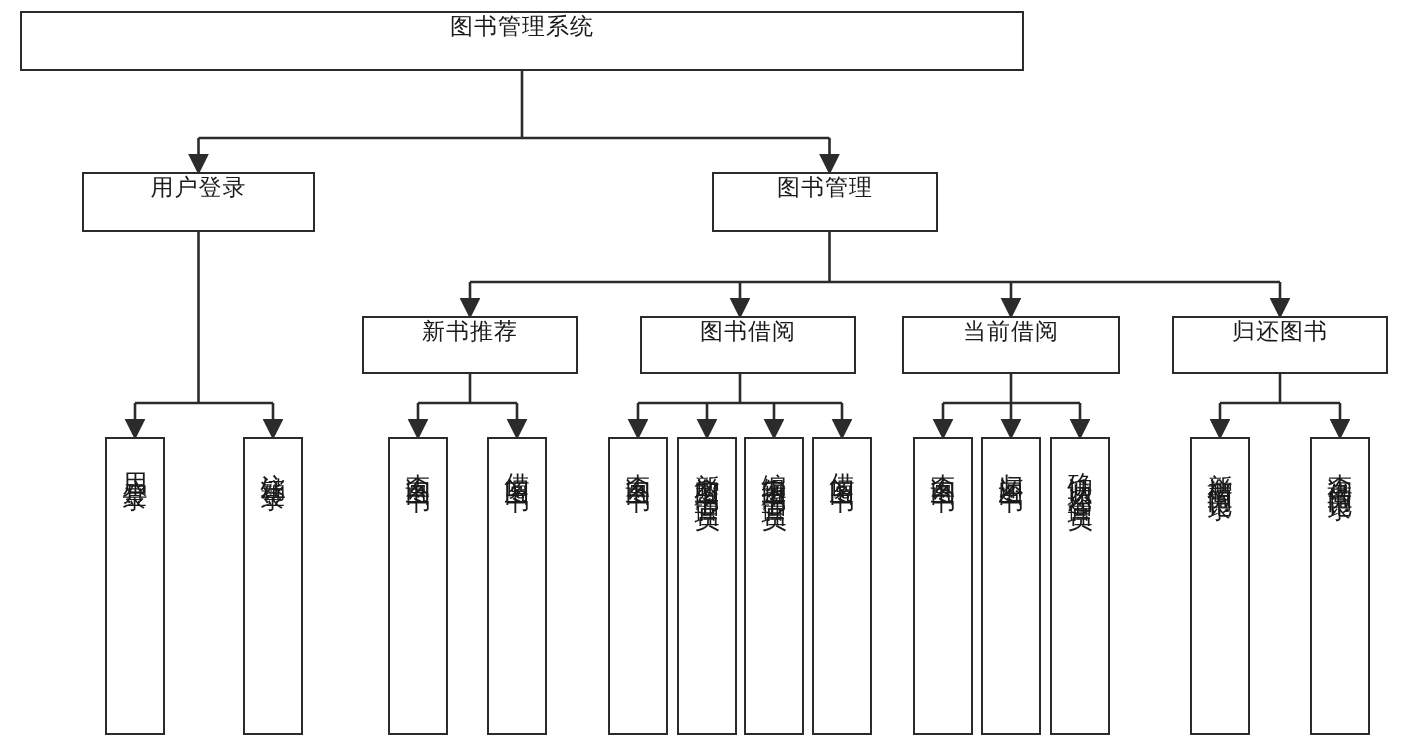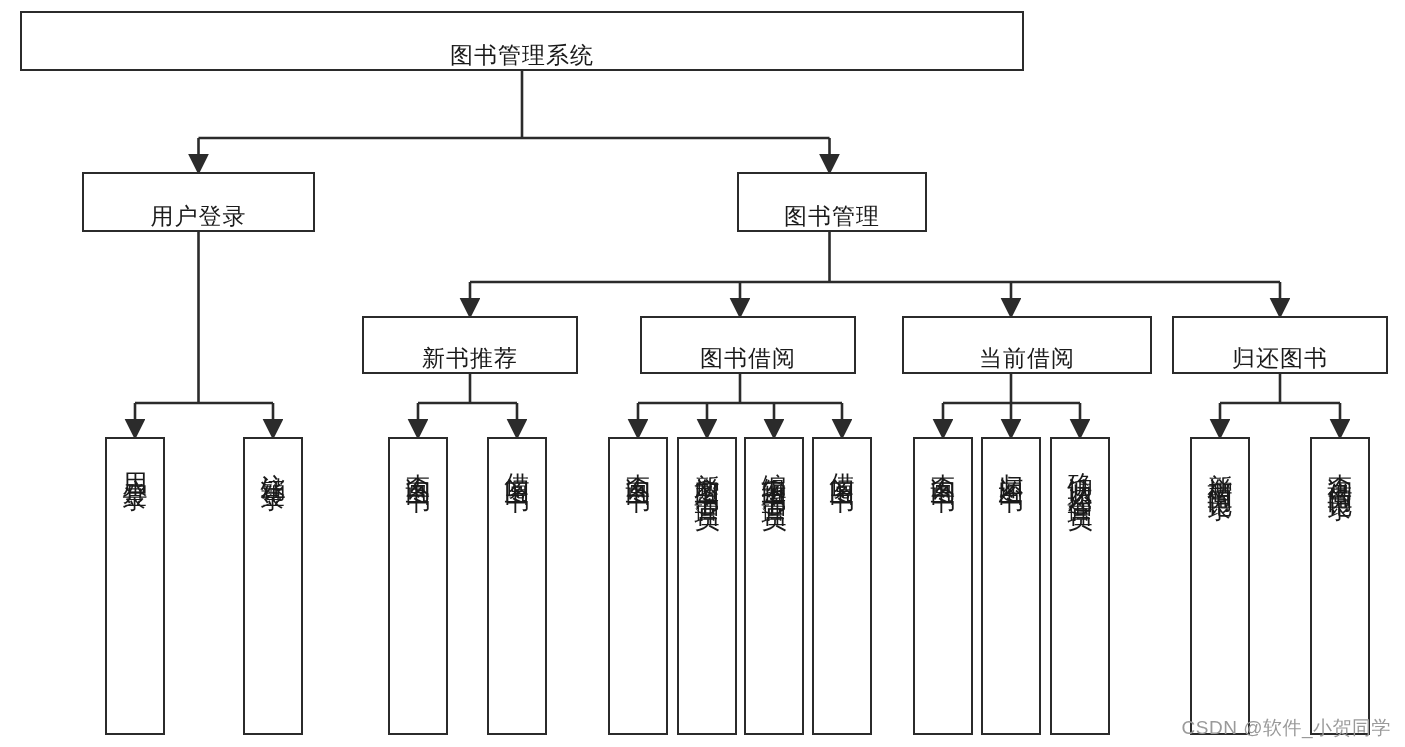--- a/index.html
+++ b/index.html
@@ -24,21 +24,21 @@
     width: 1405px;
     height: 747px;
     pointer-events: none;
   }
   .node {
     position: absolute;
     box-sizing: border-box;
     background: #ffffff;
     border: 2px solid #2b2b2b;
     display: flex;
-    align-items: flex-end;
+    align-items: flex-start;
     justify-content: center;
     color: #1a1a1a;
   }
   .node .lbl {
     display: block;
     text-align: center;
     line-height: 1.18;
   }
   .node.horiz .lbl {
     font-size: 23px;
@@ -115,30 +115,30 @@
       </g>
   </svg>
 
   <div id="node-layer">
       <div class="node horiz" style="left: 20px; top: 11px; width: 1004px; height: 60px;">
         <span class="lbl">图书管理系统</span>
       </div>
       <div class="node horiz" style="left: 82px; top: 172px; width: 233px; height: 60px;">
         <span class="lbl">用户登录</span>
       </div>
-      <div class="node horiz" style="left: 712px; top: 172px; width: 190px; height: 60px; margin-left: 25px;">
+      <div class="node horiz" style="left: 712px; top: 172px; width: 226px; height: 60px;">
         <span class="lbl">图书管理</span>
       </div>
       <div class="node horiz" style="left: 362px; top: 316px; width: 216px; height: 58px;">
         <span class="lbl">新书推荐</span>
       </div>
       <div class="node horiz" style="left: 632px; top: 316px; width: 216px; height: 58px; margin-left: 8px;">
         <span class="lbl">图书借阅</span>
       </div>
-      <div class="node horiz" style="left: 902px; top: 316px; width: 250px; height: 58px;">
+      <div class="node horiz" style="left: 902px; top: 316px; width: 218px; height: 58px;">
         <span class="lbl">当前借阅</span>
       </div>
       <div class="node horiz" style="left: 1172px; top: 316px; width: 216px; height: 58px;">
         <span class="lbl">归还图书</span>
       </div>
       <div class="node vert" style="left: 105px; top: 437px; width: 60px; height: 298px;">
         <span class="lbl">用户登录</span>
       </div>
       <div class="node vert" style="left: 243px; top: 437px; width: 60px; height: 298px;">
         <span class="lbl">注销登录</span>
@@ -171,14 +171,13 @@
         <span class="lbl">确认归还（管理员）</span>
       </div>
       <div class="node vert" style="left: 1190px; top: 437px; width: 60px; height: 298px;">
         <span class="lbl">新增借阅记录</span>
       </div>
       <div class="node vert" style="left: 1310px; top: 437px; width: 60px; height: 298px;">
         <span class="lbl">查询借阅记录</span>
       </div>
     </div>
 
-  <div class="watermark">CSDN @软件_小贺同学</div>
 </div>
 
 </body></html>

